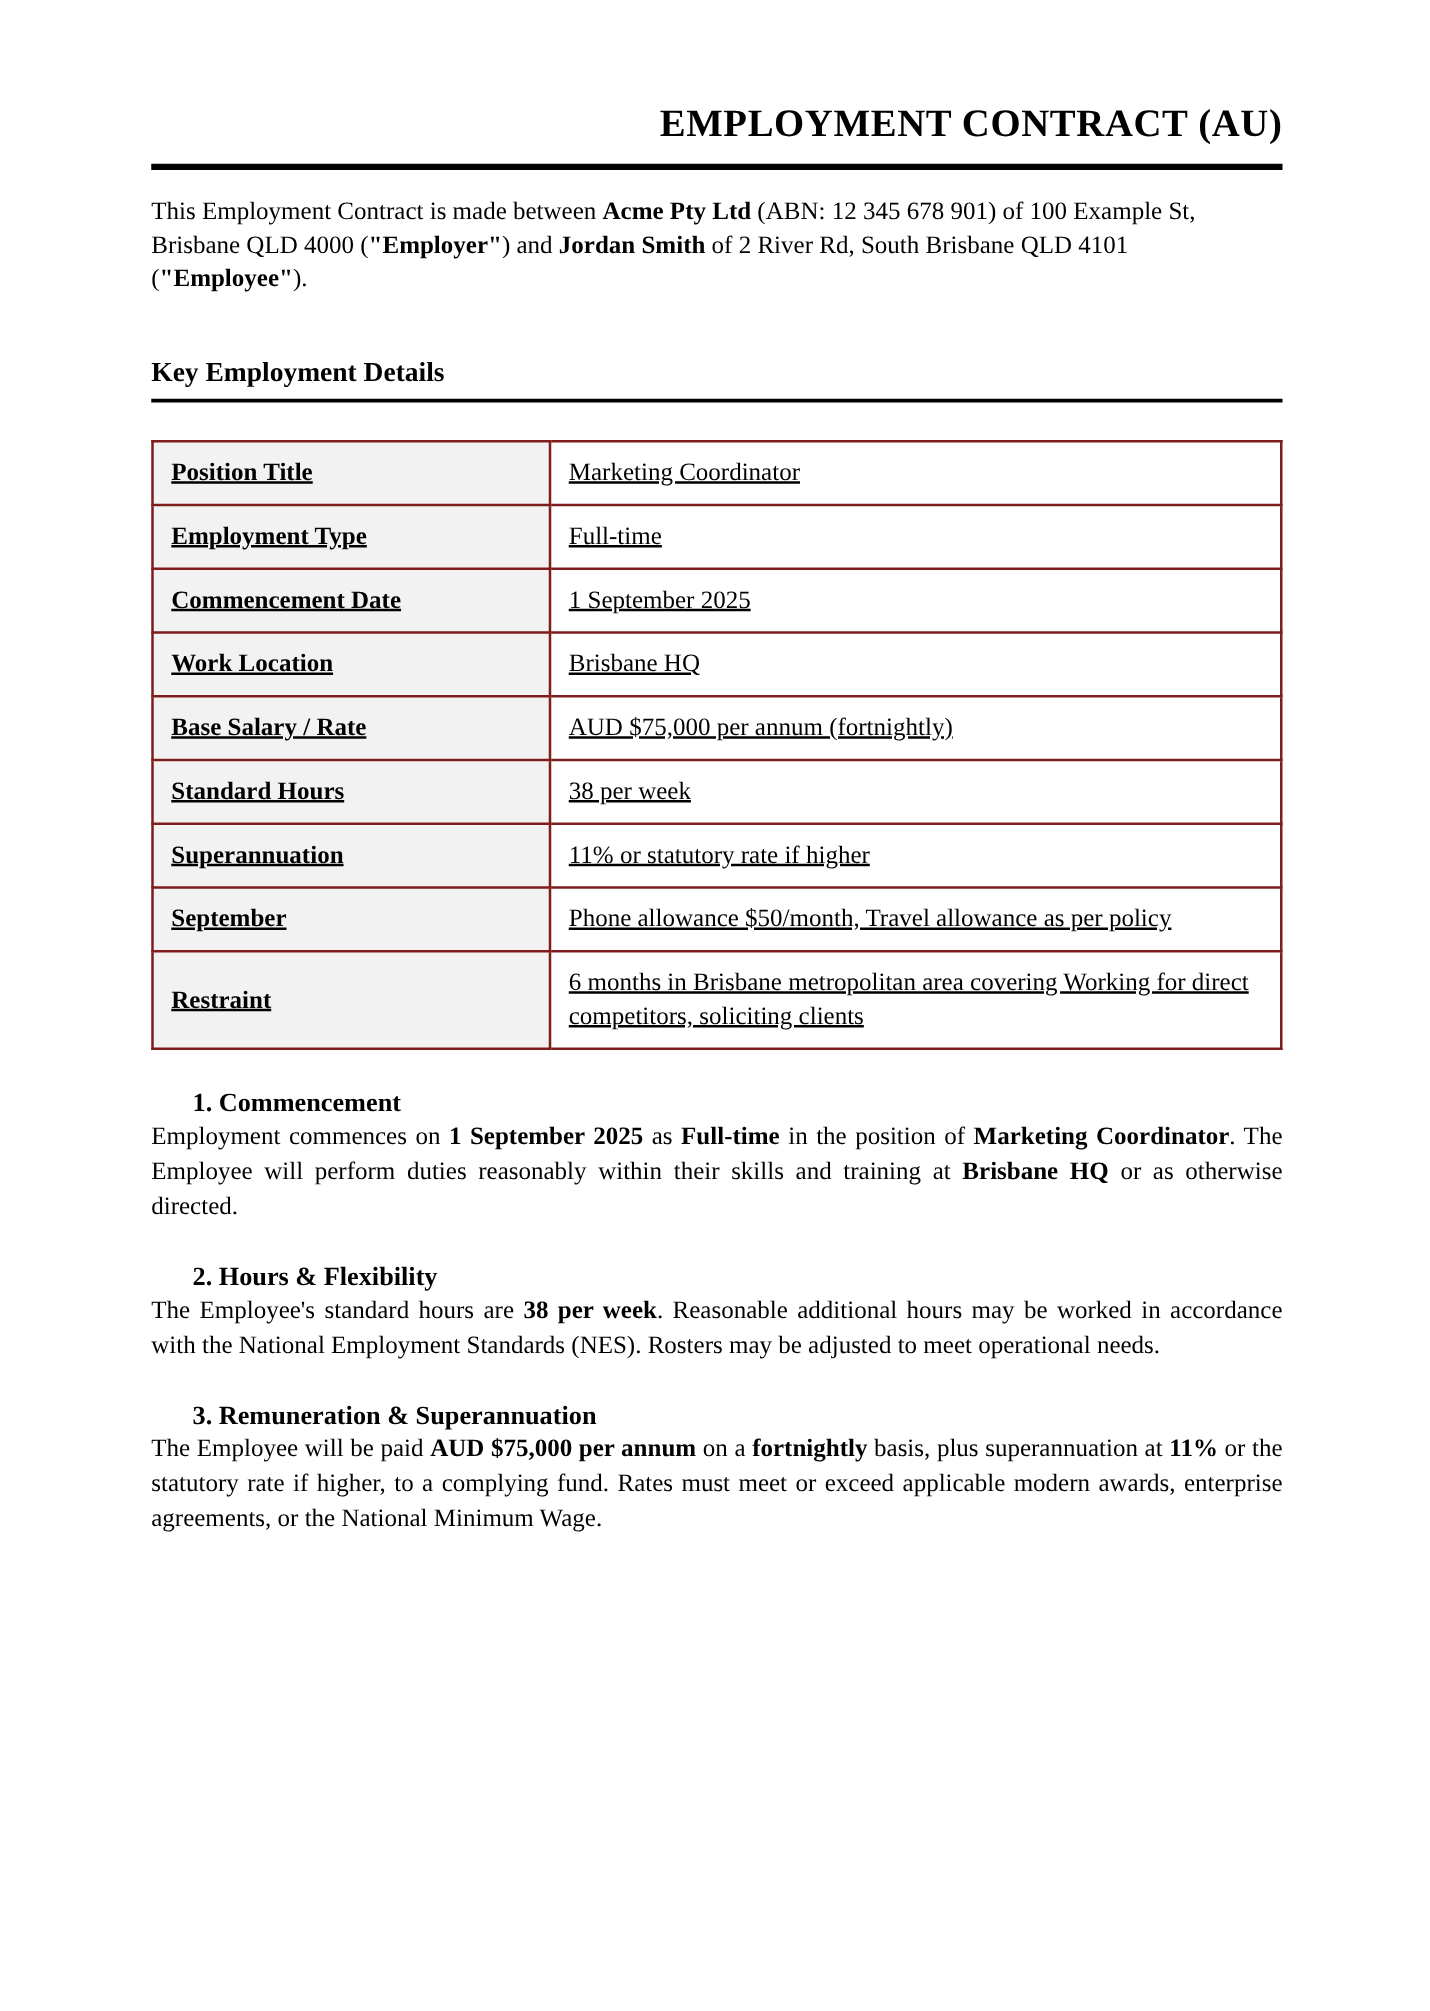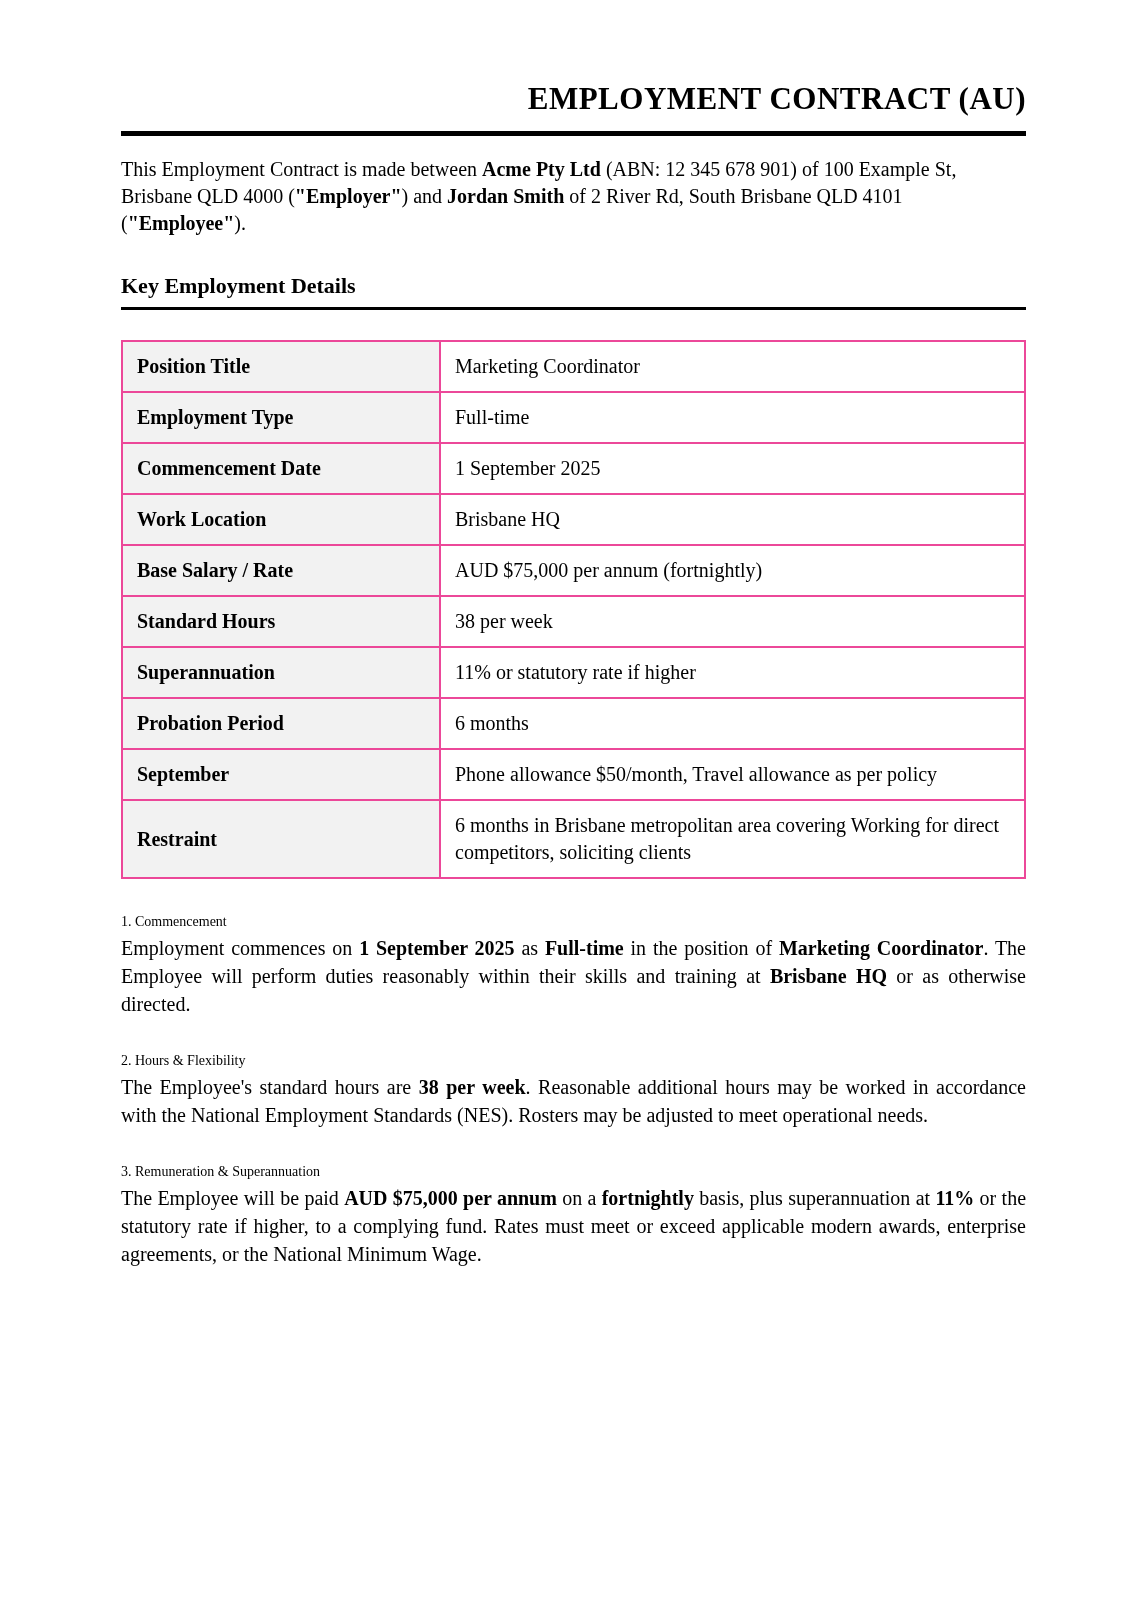--- a/index.html
+++ b/index.html
@@ -31,55 +31,57 @@
     height: 5px;
     background: #000000;
   }
   .intro {
     margin-top: 20px;
     font-size: 20px;
     line-height: 27px;
     text-align: left;
   }
   .key-heading {
-    margin-top: 36px;
+    margin-top: 48px;
     font-size: 22px;
     font-weight: bold;
     line-height: 26px;
   }
   .heading-rule {
     margin-top: 8px;
     height: 3px;
     background: #000000;
   }
   table.details {
     margin-top: 30px;
     width: 100%;
     border-collapse: collapse;
   }
   table.details td {
-    border: 2px solid #ec4899;
+    border: 2px solid #7f1d1d;
     font-size: 20px;
     line-height: 27px;
     padding: 11px 14px;
     vertical-align: middle;
+    text-decoration: underline;
   }
   table.details td.label {
     width: 318px;
     background: #f2f2f2;
     font-weight: bold;
   }
   table.details td.value {
     background: #ffffff;
   }
   .section-heading {
     margin-top: 30px;
-    font-size: 14px;
-    font-weight: normal;
+    font-size: 21px;
+    font-weight: bold;
     line-height: 25px;
+    margin-left: 33px;
   }
   .section-para {
     font-size: 20px;
     line-height: 28px;
     text-align: justify;
   }
 </style>
 </head>
 <body>
 
@@ -117,24 +119,20 @@
       </tr>
       <tr>
         <td class="label">Standard Hours</td>
         <td class="value">38 per week</td>
       </tr>
       <tr>
         <td class="label">Superannuation</td>
         <td class="value">11% or statutory rate if higher</td>
       </tr>
       <tr>
-        <td class="label">Probation Period</td>
-        <td class="value">6 months</td>
-      </tr>
-      <tr>
         <td class="label">September</td>
         <td class="value">Phone allowance $50/month, Travel allowance as per policy</td>
       </tr>
       <tr>
         <td class="label">Restraint</td>
         <td class="value">6 months in Brisbane metropolitan area covering Working for direct competitors, soliciting clients</td>
       </tr>
     </tbody>
   </table>
 

